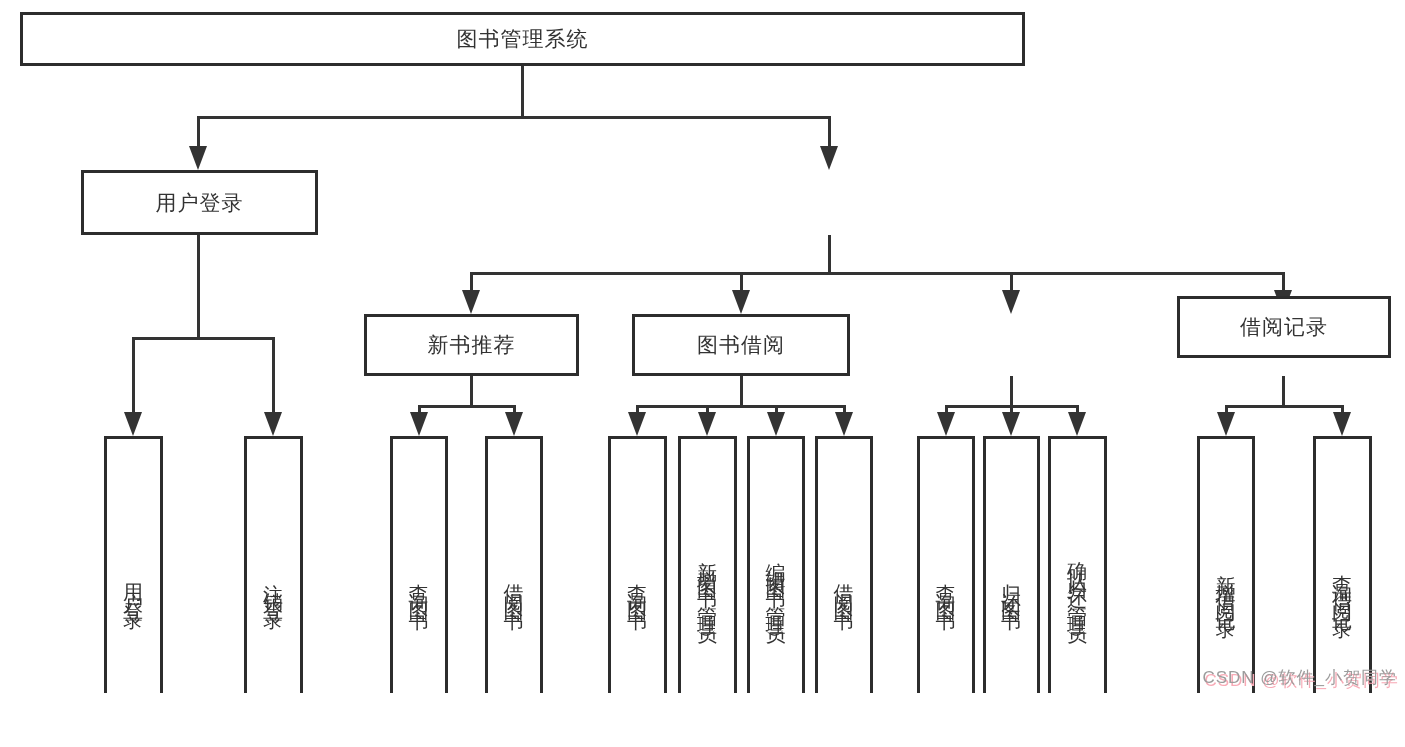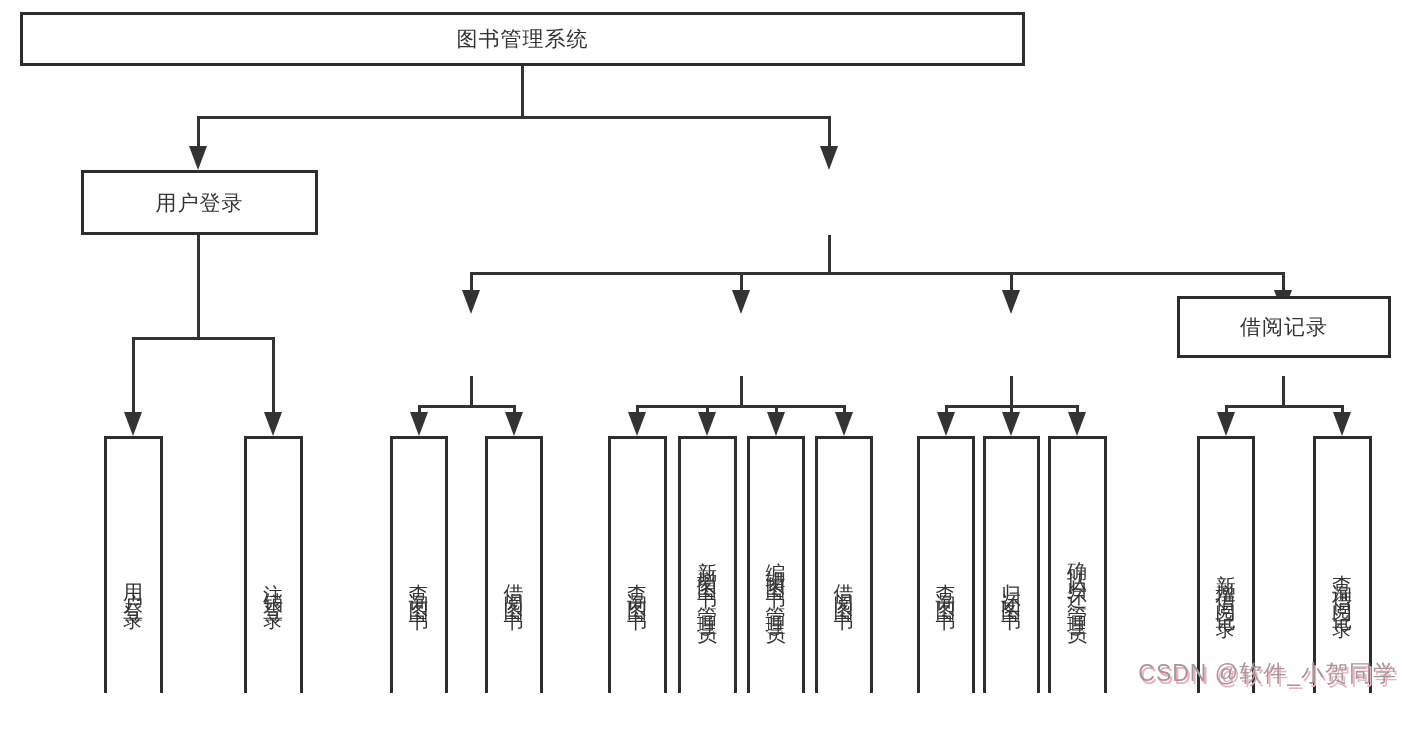--- a/index.html
+++ b/index.html
@@ -38,41 +38,47 @@
     width: 0; height: 0;
     border-left: 9px solid transparent;
     border-right: 9px solid transparent;
     border-top: 24px solid #333333;
     z-index: 1;
   }
   .watermark {
     position: absolute;
     right: 8px;
     bottom: 4px;
-    font-size: 23px;
+    font-size: 17px;
     color: #9c9c9c;
     text-shadow: 2px 3px 0 #f8aab6;
     z-index: 5;
     letter-spacing: 1px;
     white-space: nowrap;
   }
 </style>
 </head>
 <body>
 
 <div id="canvas">
 
   <div class="node h-label" style="left:20px; top:12px; width:1005px; height:54px;">
     <span class="lbl">图书管理系统</span>
   </div>
 
   <div class="node h-label" style="left:81px; top:170px; width:237px; height:65px;">
     <span class="lbl">用户登录</span>
   </div>
 
+  <div class="node h-label" style="left:364px; top:314px; width:215px; height:62px;">
+    <span class="lbl">新书推荐</span>
+  </div>
+  <div class="node h-label" style="left:632px; top:314px; width:218px; height:62px;">
+    <span class="lbl">图书借阅</span>
+  </div>
   <div class="node h-label" style="left:1177px; top:296px; width:214px; height:62px;">
     <span class="lbl">借阅记录</span>
   </div>
 
   <div class="node v-label" style="left:104px; top:436px; width:59px; height:300px;">
     <span class="lbl">用户登录</span>
   </div>
   <div class="node v-label" style="left:244px; top:436px; width:59px; height:300px;">
     <span class="lbl">注销登录</span>
   </div>

